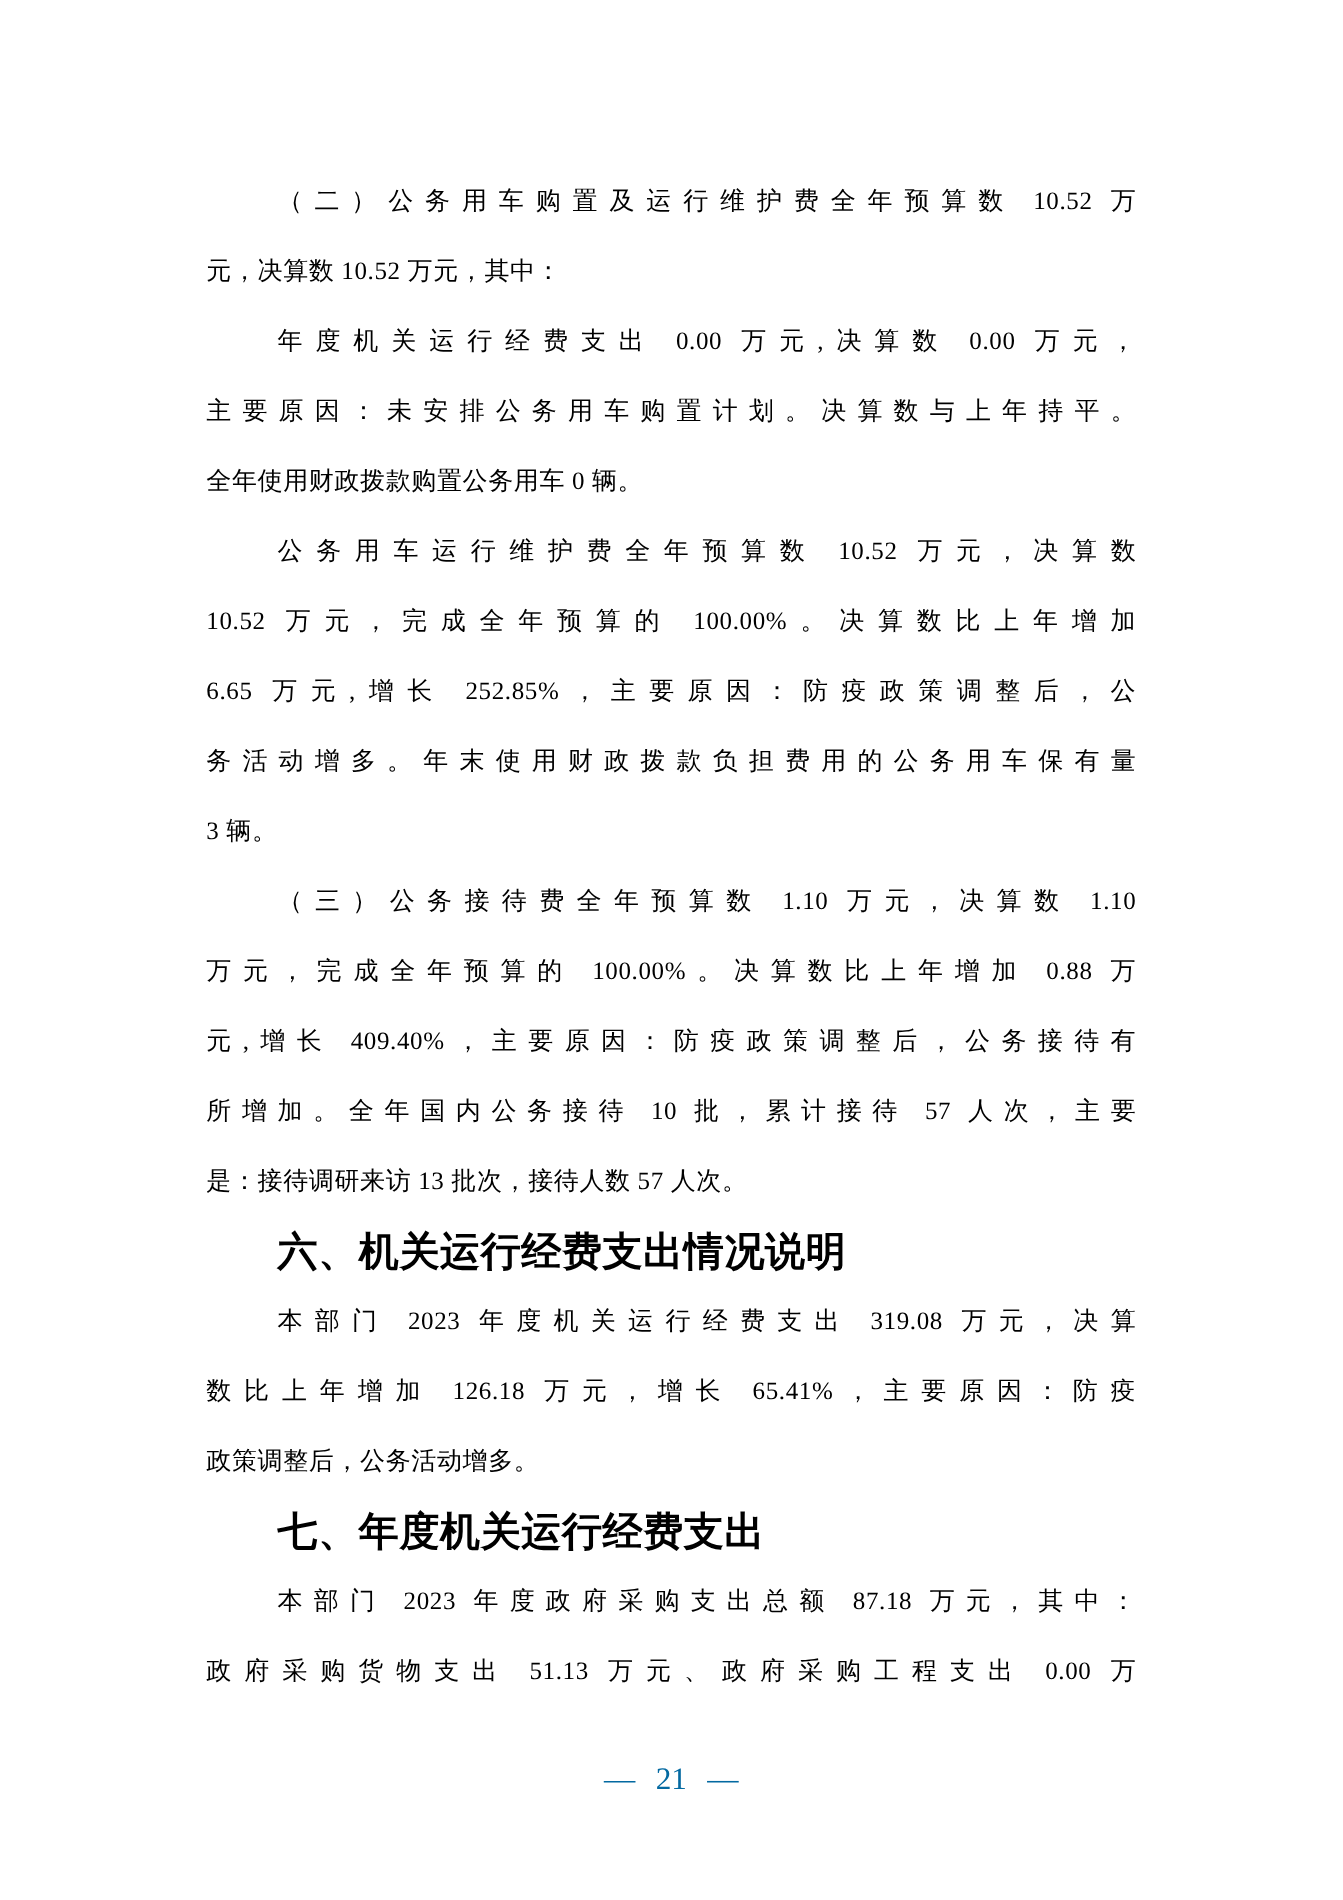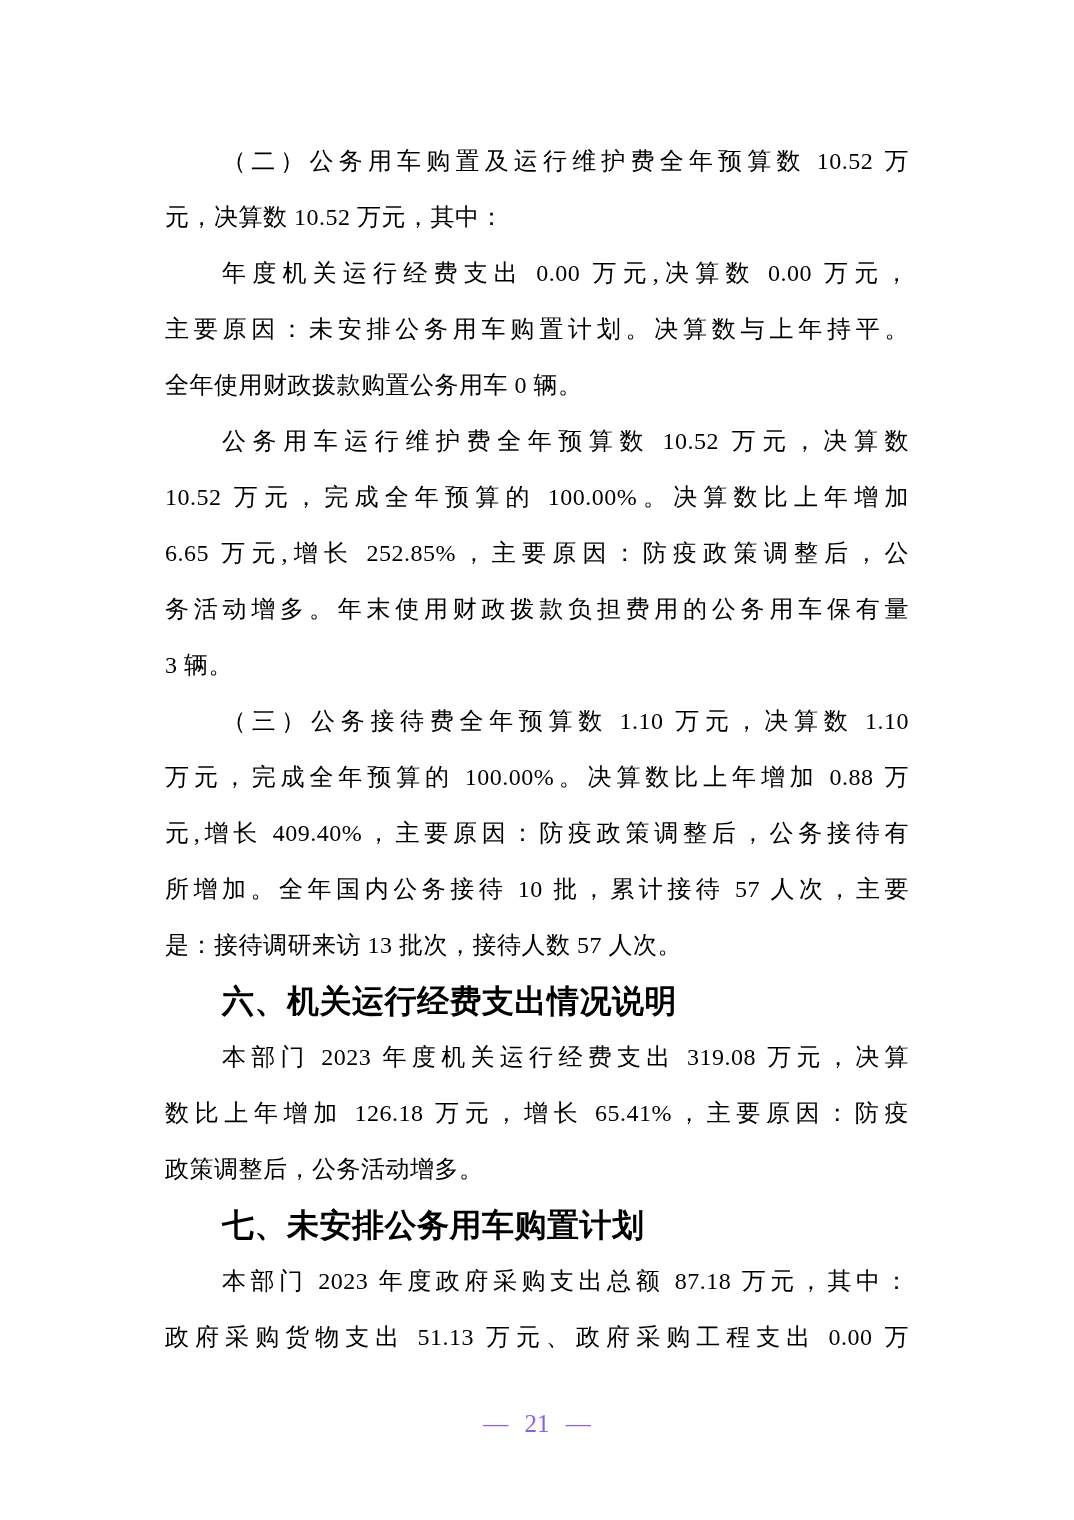--- a/index.html
+++ b/index.html
@@ -16,21 +16,21 @@
     font-family: "Liberation Serif", "DejaVu Serif", serif;
     color: #000000;
   }
   .content {
     position: absolute;
     left: 165px;
     top: 133px;
     width: 744px;
   }
   .ln {
-    font-size: 24px;
+    font-size: 20px;
     line-height: 56px;
     height: 56px;
     text-align: left;
     overflow: hidden;
     letter-spacing: 0.5px;
   }
   .ln.fill {
     text-align: justify;
     text-align-last: justify;
   }
@@ -44,21 +44,21 @@
   }
   .footer {
     position: absolute;
     left: 0;
     top: 1406px;
     width: 100%;
     text-align: center;
     font-size: 25px;
     line-height: 36px;
     word-spacing: 10px;
-    color: #8b5cf6;
+    color: #0369a1;
   }
 </style>
 </head>
 <body>
 
 <div class="page">
   <div class="content">
     <div class="ln indent fill">（二）公务用车购置及运行维护费全年预算数 10.52 万</div>
     <div class="ln">元，决算数 10.52 万元，其中：</div>
     <div class="ln indent fill">年度机关运行经费支出 0.00 万元,决算数 0.00 万元，</div>
@@ -71,18 +71,18 @@
     <div class="ln">3 辆。</div>
     <div class="ln indent fill">（三）公务接待费全年预算数 1.10 万元，决算数 1.10</div>
     <div class="ln fill">万元，完成全年预算的 100.00%。决算数比上年增加 0.88 万</div>
     <div class="ln fill">元,增长 409.40%，主要原因：防疫政策调整后，公务接待有</div>
     <div class="ln fill">所增加。全年国内公务接待 10 批，累计接待 57 人次，主要</div>
     <div class="ln">是：接待调研来访 13 批次，接待人数 57 人次。</div>
     <div class="ln indent hd">六、机关运行经费支出情况说明</div>
     <div class="ln indent fill">本部门 2023 年度机关运行经费支出 319.08 万元，决算</div>
     <div class="ln fill">数比上年增加 126.18 万元，增长 65.41%，主要原因：防疫</div>
     <div class="ln">政策调整后，公务活动增多。</div>
-    <div class="ln indent hd">七、未安排公务用车购置计划</div>
+    <div class="ln indent hd">七、年度机关运行经费支出</div>
     <div class="ln indent fill">本部门 2023 年度政府采购支出总额 87.18 万元，其中：</div>
     <div class="ln fill">政府采购货物支出 51.13 万元、政府采购工程支出 0.00 万</div>
   </div>
   <div class="footer">— 21 —</div>
 </div>
 
 </body></html>

